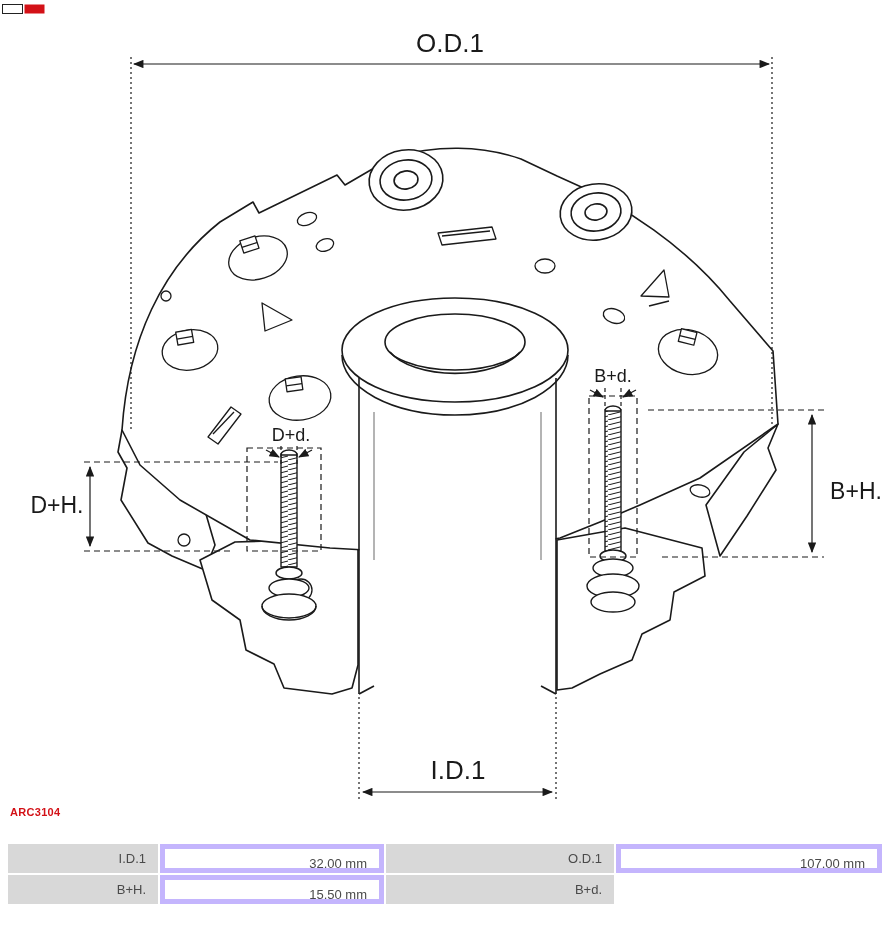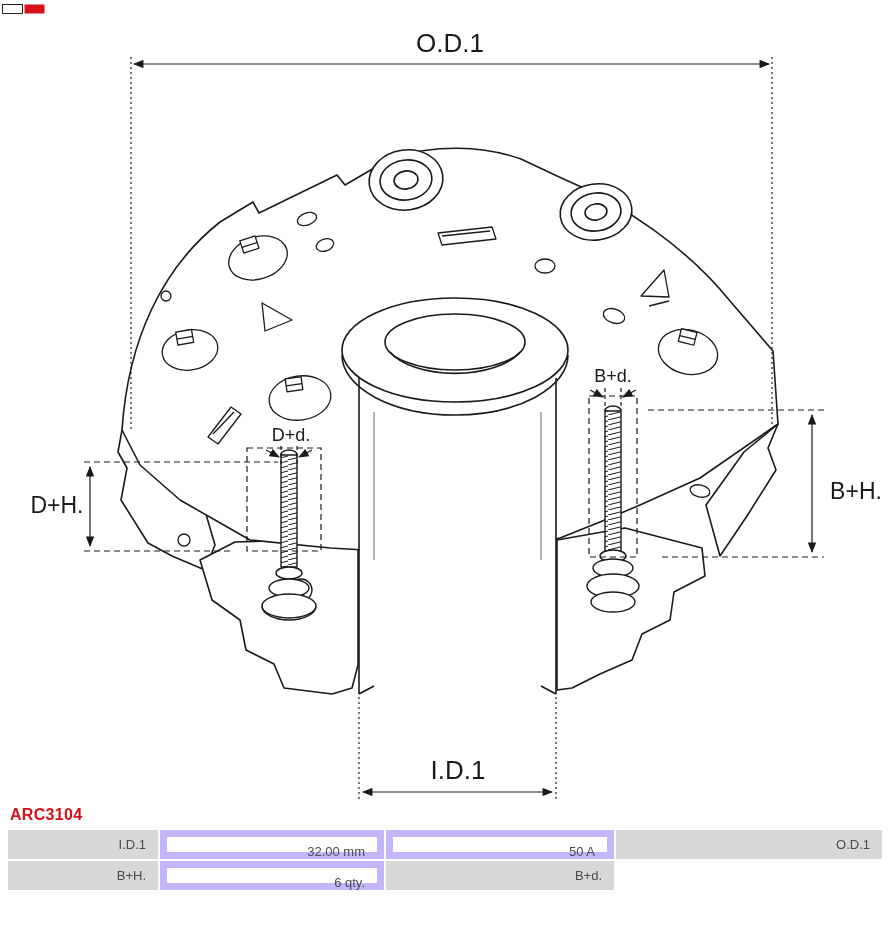--- a/index.html
+++ b/index.html
@@ -3,25 +3,25 @@
 <meta charset="utf-8">
 <style>
   html,body{margin:0;padding:0;background:#fff;}
   body{width:890px;height:946px;font-family:"Liberation Sans",sans-serif;color:#444;position:relative;overflow:hidden;}
   .brand{position:absolute;top:0;left:2px;z-index:5;}
   .figure{width:890px;height:802px;position:relative;}
   svg text{font-family:"Liberation Sans",sans-serif;fill:#1a1a1a;}
   .dim-lg{font-size:26px;}
   .dim-md{font-size:23px;}
   .dim-sm{font-size:18px;}
-  .part-number{margin:4px 0 6px 10px;font-size:16px;font-weight:600;color:#d31117;letter-spacing:.3px;}
+  .part-number{margin:4px 0 26px 10px;font-size:11px;font-weight:600;color:#d31117;letter-spacing:.3px;}
   .spec-table{margin:0 8px;display:grid;grid-template-columns:150px 224px 228px 1fr;gap:2px;font-size:13px;color:#4a4a4a;}
   .cell{height:29px;line-height:29px;text-align:right;padding-right:12px;box-sizing:border-box;white-space:nowrap;}
   .cell.label{background:#d8d8d8;}
-  .cell.value{background:#fff;border:7px solid #c4b5fd;}
+  .cell.value{background:#fff;border:5px solid #c4b5fd;}
 </style>
 </head>
 <body>
 
 <div class="brand">
   <svg width="44" height="10" viewBox="0 0 44 10">
     <rect x="0.5" y="0.5" width="20" height="9" fill="#fff" stroke="#222"></rect>
     <rect x="22.5" y="0.5" width="20" height="9" fill="#d31117"></rect>
   </svg>
 </div>
@@ -186,20 +186,20 @@
   <text class="dim-sm" x="291" y="441" text-anchor="middle">D+d.</text>
   <text class="dim-sm" x="613" y="382" text-anchor="middle">B+d.</text>
 </svg>
 </div>
 
 <div class="part-number">ARC3104</div>
 
 <div class="spec-table">
   <div class="cell label">I.D.1</div>
   <div class="cell value">32.00 mm</div>
-  <div class="cell value">50 A</div>
 
   <div class="cell label">O.D.1</div>
+  <div class="cell value">107.00 mm</div>
   <div class="cell label">B+H.</div>
-
-  <div class="cell value">6 qty.</div>
+  <div class="cell value">15.50 mm</div>
+
   <div class="cell label">B+d.</div>
 </div>
 
 </body></html>

